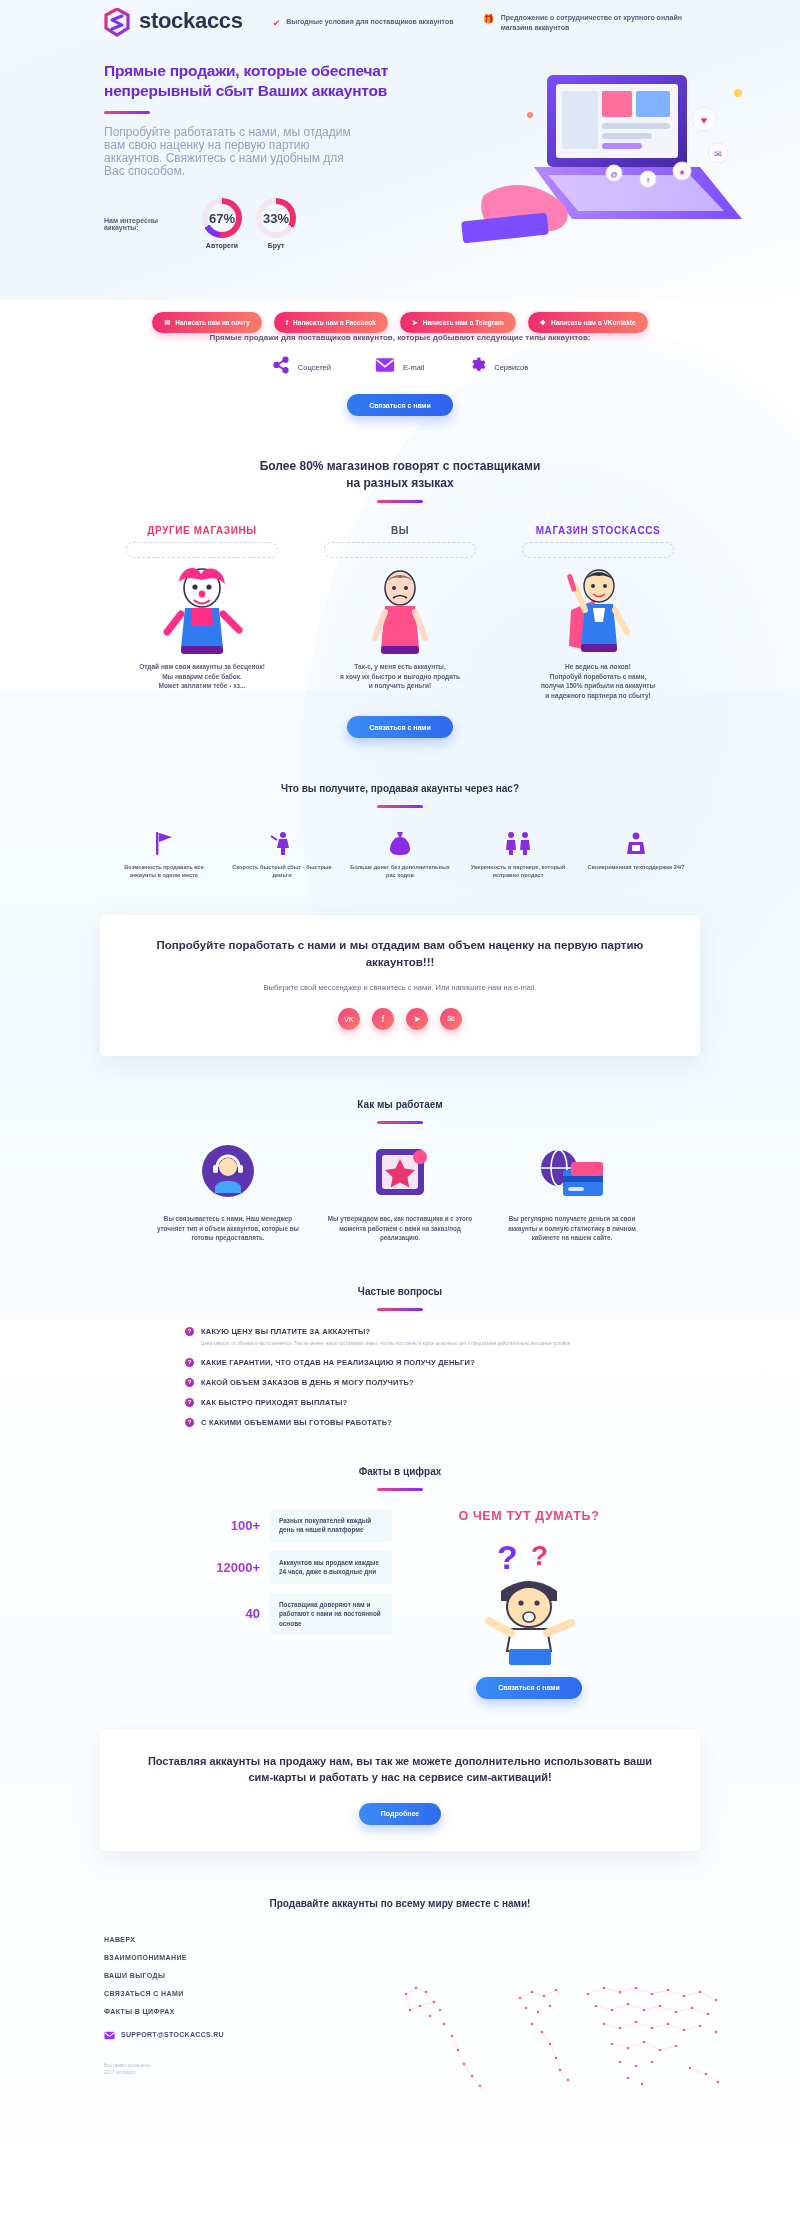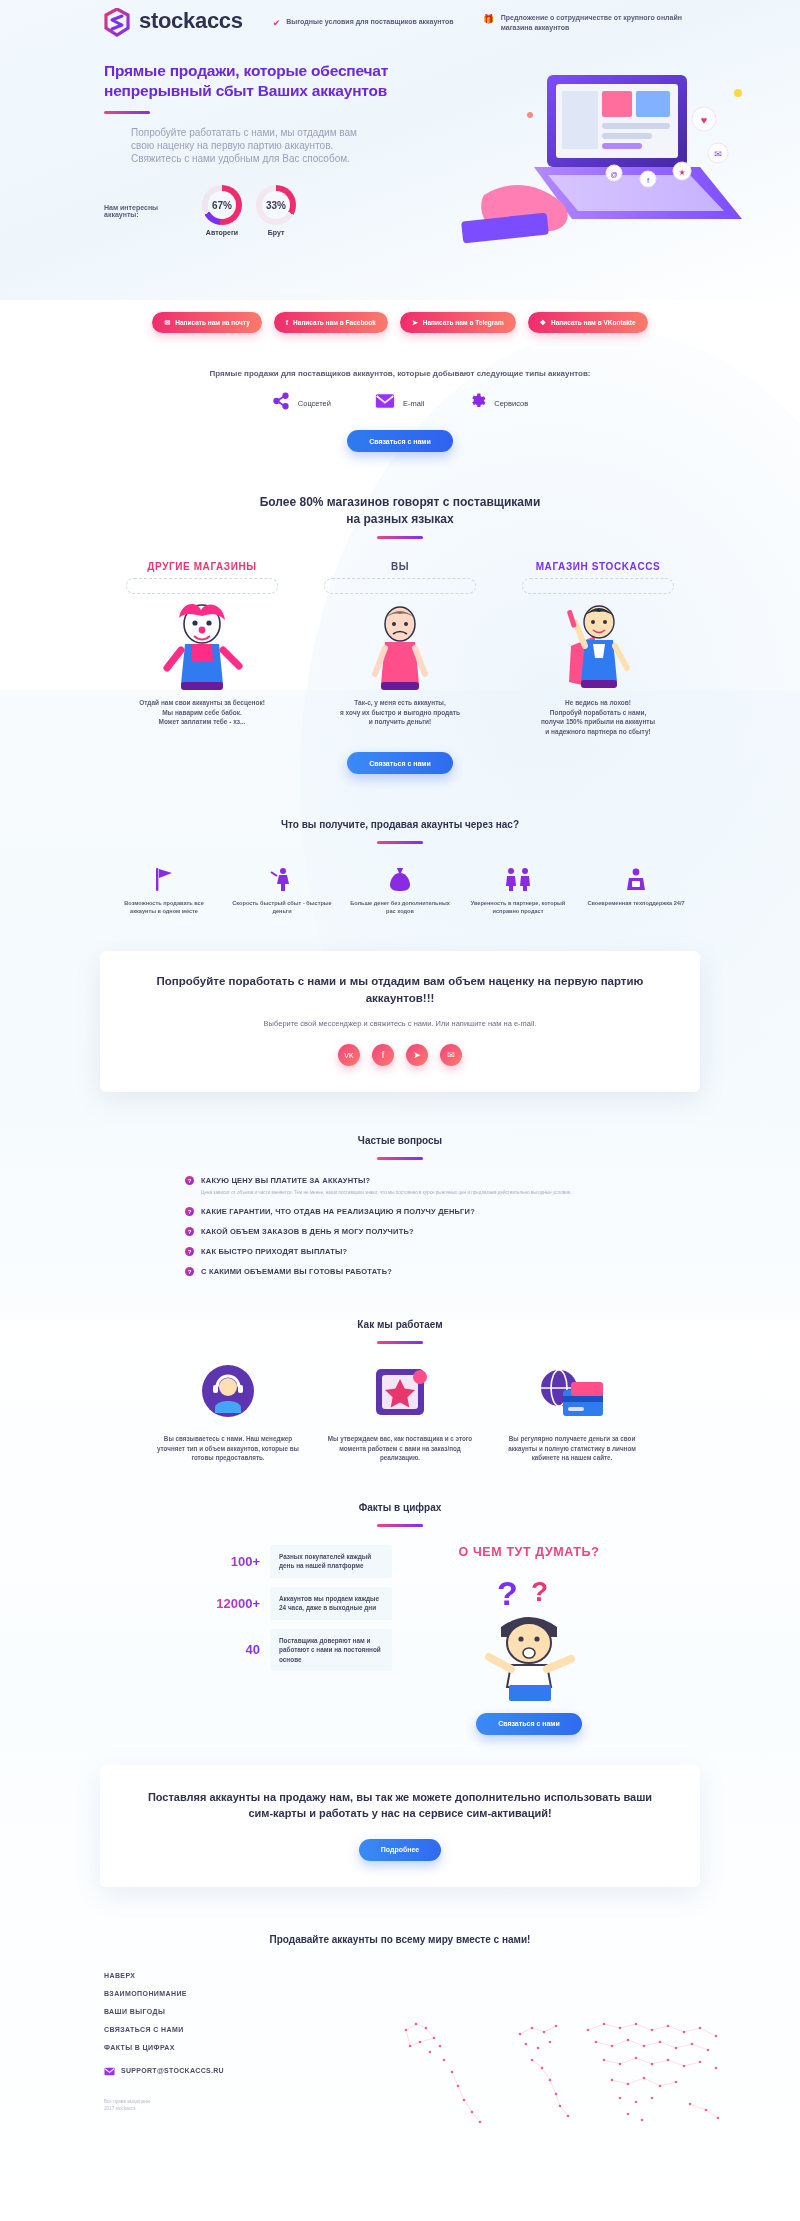--- a/index.html
+++ b/index.html
@@ -55,34 +55,34 @@
   .hdr-item .txt { font-size:7px; line-height:9.5px; color:#5c5b7a; font-weight:600; }
 
   
   .hero { position:relative; padding:16px 0 0 104px; height:265px; }
   h1.hero-title {
     font-size:15.5px; line-height:20px; font-weight:700; color:#6d28d9;
     max-width:300px; letter-spacing:-.2px;
   }
   .accent-line { width:46px; height:3px; border-radius:2px; margin:10px 0 12px;
     background:linear-gradient(90deg,#f0457c,#7b2ff7); }
-  .hero-sub { font-size:10px; line-height:13px; color:#9aa0bb; max-width:250px;margin-left:27px; }
+  .hero-sub { font-size:12px; line-height:13px; color:#9aa0bb; max-width:250px; }
 
   .stats { display:flex; align-items:center; gap:14px; margin-top:20px; }
   .stats-label { font-size:7px; font-weight:700; color:#5c5b7a; width:84px; }
   .donut-box { text-align:center; }
   .donut {
     width:40px; height:40px; border-radius:50%;
     display:flex; align-items:center; justify-content:center;
     position:relative;
   }
   .donut::after {
     content:""; position:absolute; inset:6px; background:#f4f9fd; border-radius:50%;
   }
-  .donut span { position:relative; z-index:2; font-size:10px; font-weight:700; color:#3b3a5a;}
+  .donut span { position:relative; z-index:2; font-size:13px; font-weight:700; color:#3b3a5a;}
   .donut-cap { font-size:7px; font-weight:700; color:#3b3a5a; margin-top:4px; }
 
   
   .hero-art { position:absolute; right:28px; top:22px; width:330px; height:180px; }
 
   
   .btn-row { display:flex; gap:12px; justify-content:center; margin-top:2px; }
   .pill {
     border:none; border-radius:14px; height:21px; padding:0 12px;
     color:#fff; font-size:6.5px; font-weight:700;
@@ -327,21 +327,21 @@
     <button class="pill">
       <span class="ic">➤</span>
       <span>Написать нам в Telegram</span>
     </button>
     <button class="pill">
       <span class="ic">❖</span>
       <span>Написать нам в VKontakte</span>
     </button>
   </div>
 
-  <section class="sec" style="padding-top:36px">
+  <section class="sec" style="">
     <p class="lead">Прямые продажи для поставщиков аккаунтов, которые добывают следующие типы аккаунтов:</p>
     <div class="type-row">
       <div class="type-item">
         <span>
           <svg width="18" height="18" viewBox="0 0 24 24" fill="none" stroke="#8a2be2" stroke-width="2.4" stroke-linecap="round">
             <circle cx="18" cy="5" r="3" fill="#8a2be2"></circle>
                 <circle cx="6" cy="12" r="3" fill="#8a2be2"></circle>
             <circle cx="18" cy="19" r="3" fill="#8a2be2"></circle>
             <line x1="8.6" y1="10.6" x2="15.4" y2="6.4"></line>
                 <line x1="8.6" y1="13.4" x2="15.4" y2="17.6"></line>
@@ -521,49 +521,20 @@
               <span>➤</span>
             </button>
         <button class="soc">
               <span>✉</span>
             </button>
       </div>
     </div>
   </section>
 
   <section class="sec" style="padding-top:40px">
-    <div class="sec-title small">Частые вопросы</div>
-    <div class="center-line"></div>
-    <div class="faq">
-      <div class="faq-q">
-        <span class="q-ic">?</span>
-        <span class="q-t">КАКУЮ ЦЕНУ ВЫ ПЛАТИТЕ ЗА АККАУНТЫ?</span>
-      </div>
-      <div class="faq-a">Цена зависит от объема и часто меняется. Тем не менее, наши поставщики знают, что мы постоянно в курсе рыночных цен и предлагаем действительно выгодные условия.</div>
-
-      <div class="faq-q">
-        <span class="q-ic">?</span>
-        <span class="q-t">КАКИЕ ГАРАНТИИ, ЧТО ОТДАВ НА РЕАЛИЗАЦИЮ Я ПОЛУЧУ ДЕНЬГИ?</span>
-      </div>
-      <div class="faq-q">
-        <span class="q-ic">?</span>
-        <span class="q-t">КАКОЙ ОБЪЕМ ЗАКАЗОВ В ДЕНЬ Я МОГУ ПОЛУЧИТЬ?</span>
-      </div>
-      <div class="faq-q">
-        <span class="q-ic">?</span>
-        <span class="q-t">КАК БЫСТРО ПРИХОДЯТ ВЫПЛАТЫ?</span>
-      </div>
-      <div class="faq-q">
-        <span class="q-ic">?</span>
-        <span class="q-t">С КАКИМИ ОБЪЕМАМИ ВЫ ГОТОВЫ РАБОТАТЬ?</span>
-      </div>
-    </div>
-  </section>
-
-  <section class="sec" style="padding-top:40px">
     <div class="sec-title small">Как мы работаем</div>
     <div class="center-line"></div>
 
     <div class="how-row">
       <div class="how">
         <div class="how-art">
           <svg width="62" height="60" viewBox="0 0 62 60">
             <circle cx="31" cy="28" r="26" fill="#5e35b1"></circle>
             <circle cx="31" cy="24" r="9" fill="#ffe0b2"></circle>
             <path d="M20 24 a11 11 0 0122 0" fill="none" stroke="#fff" stroke-width="3"></path>
@@ -593,20 +564,49 @@
             <circle cx="22" cy="24" r="18" fill="#5e35b1"></circle>
             <ellipse cx="22" cy="24" rx="8" ry="18" fill="none" stroke="#fff" stroke-width="1.6"></ellipse>
             <line x1="4" y1="24" x2="40" y2="24" stroke="#fff" stroke-width="1.6"></line>
             <rect x="26" y="26" width="40" height="26" rx="3" fill="#2f7bef"></rect>
             <rect x="26" y="32" width="40" height="6" fill="#1b4fc4"></rect>
             <rect x="31" y="43" width="16" height="4" rx="2" fill="#fff" opacity=".8"></rect>
             <rect x="34" y="18" width="32" height="14" rx="3" fill="#ff4f8b"></rect>
           </svg>
         </div>
         <div class="how-txt">Вы регулярно получаете деньги за свои аккаунты и полную статистику в личном кабинете на нашем сайте.</div>
+      </div>
+    </div>
+  </section>
+
+  <section class="sec" style="padding-top:40px">
+    <div class="sec-title small">Частые вопросы</div>
+    <div class="center-line"></div>
+    <div class="faq">
+      <div class="faq-q">
+        <span class="q-ic">?</span>
+        <span class="q-t">КАКУЮ ЦЕНУ ВЫ ПЛАТИТЕ ЗА АККАУНТЫ?</span>
+      </div>
+      <div class="faq-a">Цена зависит от объема и часто меняется. Тем не менее, наши поставщики знают, что мы постоянно в курсе рыночных цен и предлагаем действительно выгодные условия.</div>
+
+      <div class="faq-q">
+        <span class="q-ic">?</span>
+        <span class="q-t">КАКИЕ ГАРАНТИИ, ЧТО ОТДАВ НА РЕАЛИЗАЦИЮ Я ПОЛУЧУ ДЕНЬГИ?</span>
+      </div>
+      <div class="faq-q">
+        <span class="q-ic">?</span>
+        <span class="q-t">КАКОЙ ОБЪЕМ ЗАКАЗОВ В ДЕНЬ Я МОГУ ПОЛУЧИТЬ?</span>
+      </div>
+      <div class="faq-q">
+        <span class="q-ic">?</span>
+        <span class="q-t">КАК БЫСТРО ПРИХОДЯТ ВЫПЛАТЫ?</span>
+      </div>
+      <div class="faq-q">
+        <span class="q-ic">?</span>
+        <span class="q-t">С КАКИМИ ОБЪЕМАМИ ВЫ ГОТОВЫ РАБОТАТЬ?</span>
       </div>
     </div>
   </section>
 
   <section class="sec" style="padding-top:36px">
     <div class="sec-title small">Факты в цифрах</div>
     <div class="center-line"></div>
 
     <div class="facts">
       <div class="facts-left">

